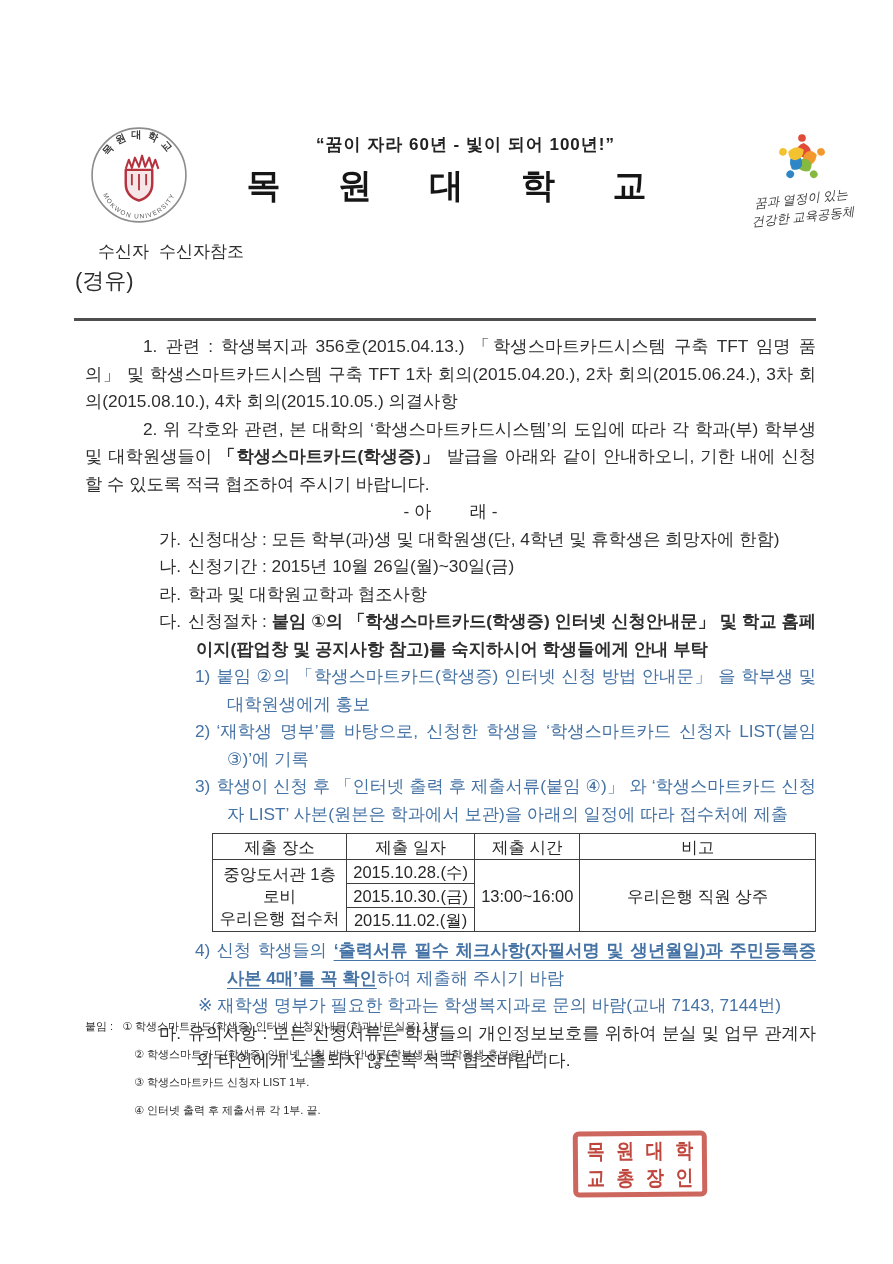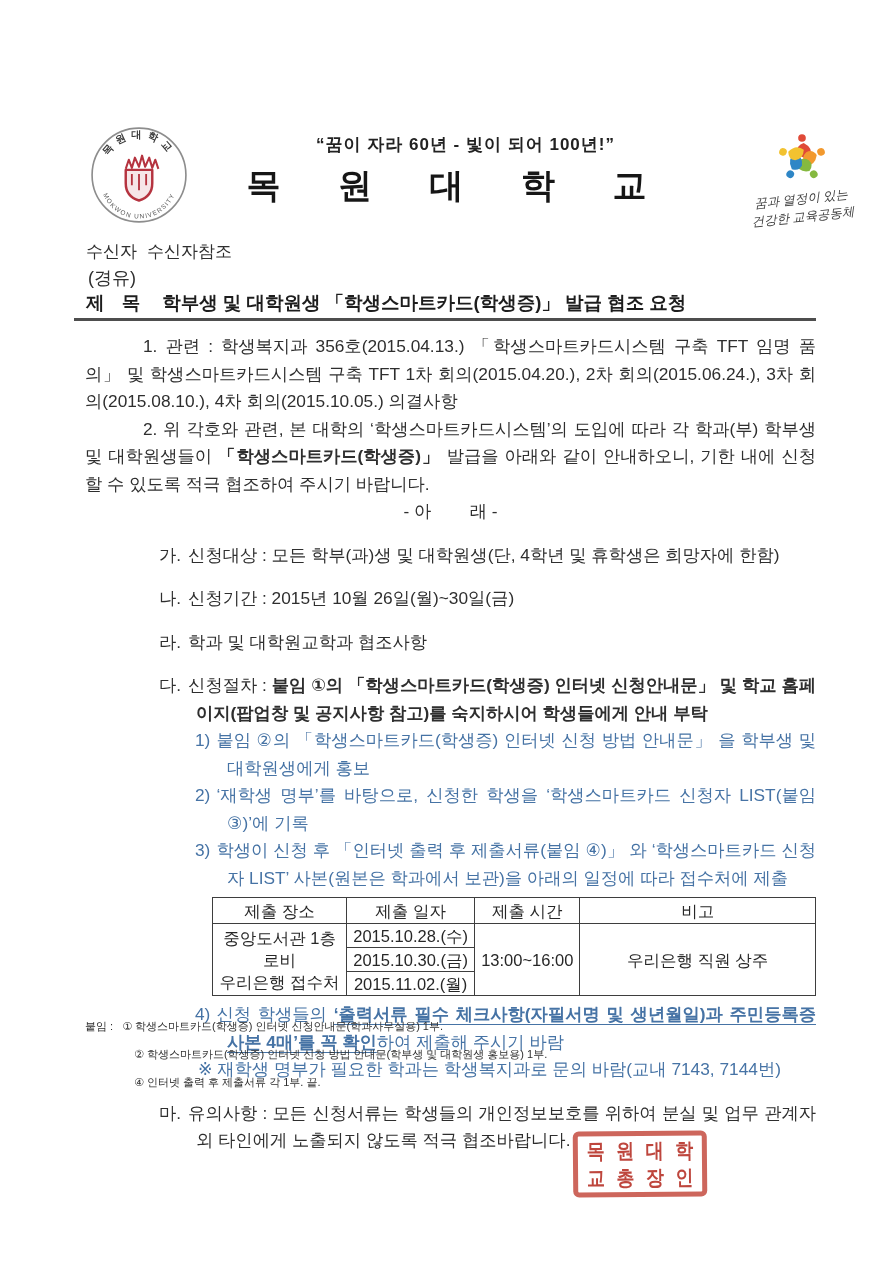--- a/index.html
+++ b/index.html
@@ -13,32 +13,32 @@
   .slogan{position:absolute;top:133px;left:0;width:100%;text-align:center;
     font-size:17px;font-weight:bold;color:#222;letter-spacing:1px;padding-left:19px;}
   .univ-name{position:absolute;top:163px;left:0;width:100%;text-align:center;
     font-size:34px;font-weight:bold;color:#161616;letter-spacing:24px;text-indent:24px;}
   .brand{position:absolute;left:722px;top:128px;width:160px;text-align:center;}
   .brand svg{display:block;margin:0 auto;}
   .brand-tagline{margin-top:2px;font-style:italic;font-size:12.5px;color:#414141;
     line-height:1.45;transform:rotate(-6deg);font-family:"Liberation Serif","DejaVu Serif",serif;}
   
   .recipient{position:absolute;top:240px;left:86px;font-size:17px;}
-  .recipient .lbl{margin-right:10px;}
-  .via{position:absolute;top:266px;left:88px;font-size:18px;}
+  .recipient .lbl{margin-right:10px;margin-left:12px;}
+  .via{position:absolute;top:266px;left:75px;font-size:22px;}
   .subject{position:absolute;top:290px;left:86px;font-size:18.5px;font-weight:bold;color:#1d1d1d;}
   .subject .lbl{margin-right:16px;letter-spacing:6px;}
   .subject-rule{position:absolute;top:318px;left:74px;width:742px;height:0;
     border-top:3px solid var(--rule_gray,#4e4e4e);}
   
   .body{position:absolute;top:333px;left:85px;width:731px;font-size:17.3px;
     line-height:27.5px;color:#2e2e2e;}
   .para{margin:0;text-indent:58px;text-align:justify;}
   .ahrae{margin:0;text-align:center;white-space:pre;}
-  .item{margin:16px 0 0 74px;padding-left:37px;text-indent:-37px;text-align:justify;}
+  .item{margin:0 0 0 74px;padding-left:37px;text-indent:-37px;text-align:justify;}
   .item .lbl{margin-right:7px;}
   .bold{font-weight:bold;}
   .sub{margin:0 0 0 110px;padding-left:32px;text-indent:-32px;text-align:justify;
     color:var(--blue,#4673a5);}
   .sub .num{margin-right:6px;}
   .star-note{margin:0 0 0 113px;color:var(--blue,#4673a5);}
   .emph{font-weight:bold;text-decoration:underline;text-underline-offset:4px;}
   
   .sched{border-collapse:collapse;margin:5px 0 5px 127px;font-size:16.5px;
     color:#272727;text-align:center;}
@@ -116,23 +116,20 @@
     <div class="brand-tagline">
       <div>꿈과 열정이 있는</div>
       <div>건강한 교육공동체</div>
     </div>
   </div>
 
   <div class="recipient">
     <span class="lbl">수신자</span><span>수신자참조</span>
   </div>
   <div class="via">(경유)</div>
-  <div class="subject">
-    <span class="lbl">제 목</span><span>학부생 및 대학원생 「학생스마트카드(학생증)」 발급 협조 요청</span>
-  </div>
   <div class="subject-rule"></div>
 
   <div class="body">
     <p class="para">1. 관련 : 학생복지과 356호(2015.04.13.) 「학생스마트카드시스템 구축 TFT 임명 품의」 및 학생스마트카드시스템 구축 TFT 1차 회의(2015.04.20.), 2차 회의(2015.06.24.), 3차 회의(2015.08.10.), 4차 회의(2015.10.05.) 의결사항</p>
     <p class="para"><span>2. 위 각호와 관련, 본 대학의 ‘학생스마트카드시스템’의 도입에 따라 각 학과(부) 학부생 및 대학원생들이 </span><span class="bold">「학생스마트카드(학생증)」</span><span> 발급을 아래와 같이 안내하오니, 기한 내에 신청할 수 있도록 적극 협조하여 주시기 바랍니다.</span></p>
     <p class="ahrae">- 아        래 -</p>
 
     <div class="item">
       <span class="lbl">가.</span><span>신청대상 : 모든 학부(과)생 및 대학원생(단, 4학년 및 휴학생은 희망자에 한함)</span>
     </div>
@@ -190,20 +187,21 @@
     <div class="item">
       <span class="lbl">마.</span><span>유의사항 : 모든 신청서류는 학생들의 개인정보보호를 위하여 분실 및 업무 관계자 외 타인에게 노출되지 않도록 적극 협조바랍니다.</span>
     </div>
   </div>
 
   <div class="attachments">
     <div class="attach-first">
       <span class="lbl">붙임 :</span><span>① 학생스마트카드(학생증) 인터넷 신청안내문(학과사무실용) 1부.</span>
     </div>
     <div class="attach-line">② 학생스마트카드(학생증) 인터넷 신청 방법 안내문(학부생 및 대학원생 홍보용) 1부.</div>
+    <div class="attach-line">③ 학생스마트카드 신청자 LIST 1부.</div>
     <div class="attach-line">④ 인터넷 출력 후 제출서류 각 1부.  끝.</div>
   </div>
 
   <div class="stamp">
     <span>목</span>
       <span>원</span>
       <span>대</span>
       <span>학</span>
     <span>교</span>
       <span>총</span>

